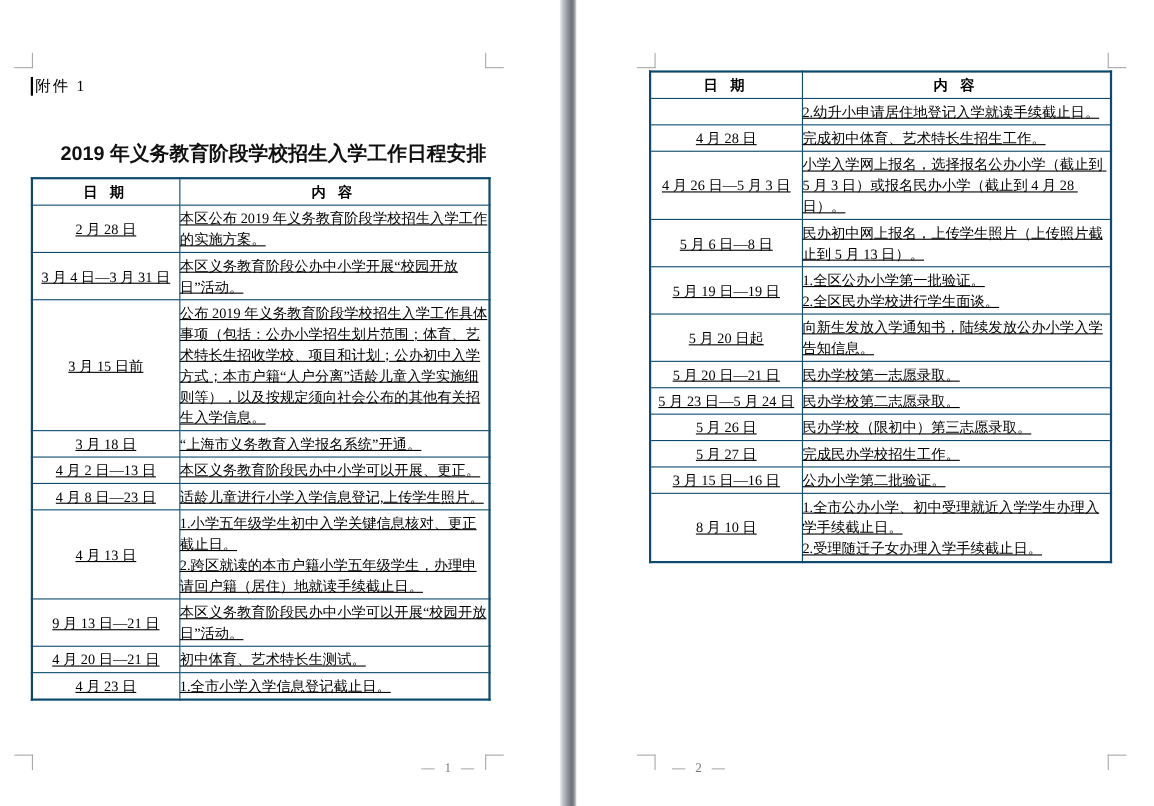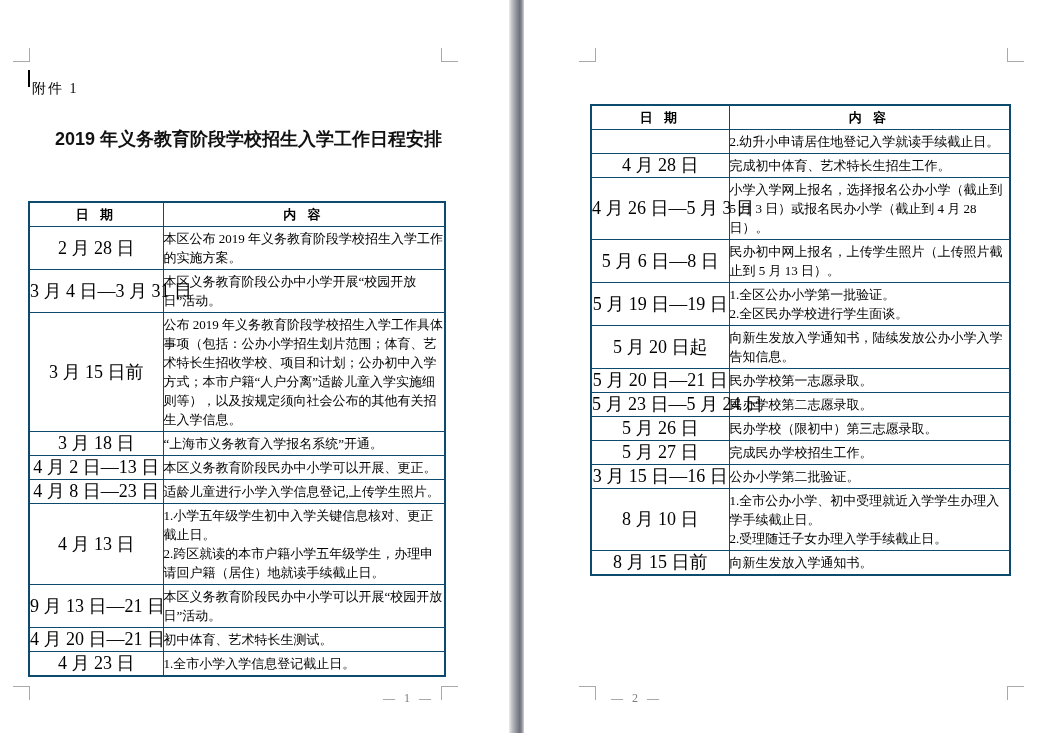--- a/index.html
+++ b/index.html
@@ -28,21 +28,21 @@
   .crop.tr { border-left: 1px solid #a9a9a9; border-bottom: 1px solid #a9a9a9; }
   .crop.bl { border-right: 1px solid #a9a9a9; border-top: 1px solid #a9a9a9; }
   .crop.br { border-left: 1px solid #a9a9a9; border-top: 1px solid #a9a9a9; }
 
   .cursor {
     position: absolute; left: 28px; top: 70px;
     width: 2px; height: 17px; background: #000;
   }
 
   .attach-label {
-    position: absolute; left: 32px; top: 80px;
+    position: absolute; left: 32px; top: 70px;
     font-size: 14px; letter-spacing: 2px;
   }
 
   .doc-title {
     position: absolute; left: 30px; top: 127px; width: 412px;
     text-align: right;
     font-family: "Liberation Sans", sans-serif;
     font-weight: bold;
     font-size: 18px;
     white-space: nowrap;
@@ -51,30 +51,29 @@
 
   table.sched {
     position: absolute;
     border-collapse: collapse;
     table-layout: fixed;
     font-size: 13px;
     line-height: 19px;
   }
   table.sched, table.sched td, table.sched th {
     border: 1px solid #0c4a6e;
-    margin-top: 40px;
   }
   table.sched { border-width: 2px; }
   table.sched th {
     font-weight: bold; text-align: center;
     padding: 2px 0; font-size: 13px;
     letter-spacing: 4px;
   }
-  table.sched td { padding: 2px 0; vertical-align: middle; }
-  td.date { text-align: center; white-space: nowrap; font-size: 18px; }
+  table.sched td { padding: 2px 0; vertical-align: middle; text-decoration: underline; }
+  td.date { text-align: center; white-space: nowrap; font-size: 13px; }
   td.cont { text-align: left; padding: 2px 4px 2px 7px; white-space: pre-wrap; }
 
   #table-p1 { left: 28px; top: 161px; width: 418px; }
   #table-p1 col.c-date { width: 134px; }
   #table-p2 { left: 590px; top: 64px; width: 421px; }
   #table-p2 col.c-date { width: 138px; }
 
   .page-num {
     position: absolute; top: 691px;
     font-size: 12px; color: #7d7d7d;
@@ -216,23 +215,19 @@
           </tr>
       <tr>
             <td class="date">3 月 15 日—16 日</td>
             <td class="cont">公办小学第二批验证。</td>
           </tr>
       <tr>
             <td class="date">8 月 10 日</td>
             <td class="cont">1.全市公办小学、初中受理就近入学学生办理入学手续截止日。
 2.受理随迁子女办理入学手续截止日。</td>
           </tr>
-      <tr>
-            <td class="date">8 月 15 日前</td>
-            <td class="cont">向新生发放入学通知书。</td>
-          </tr>
     </tbody>
       </table>
 
     <div class="page-num" id="pagenum-2">— 2 —</div>
   </div>
 
 </div>
 
 </body></html>

